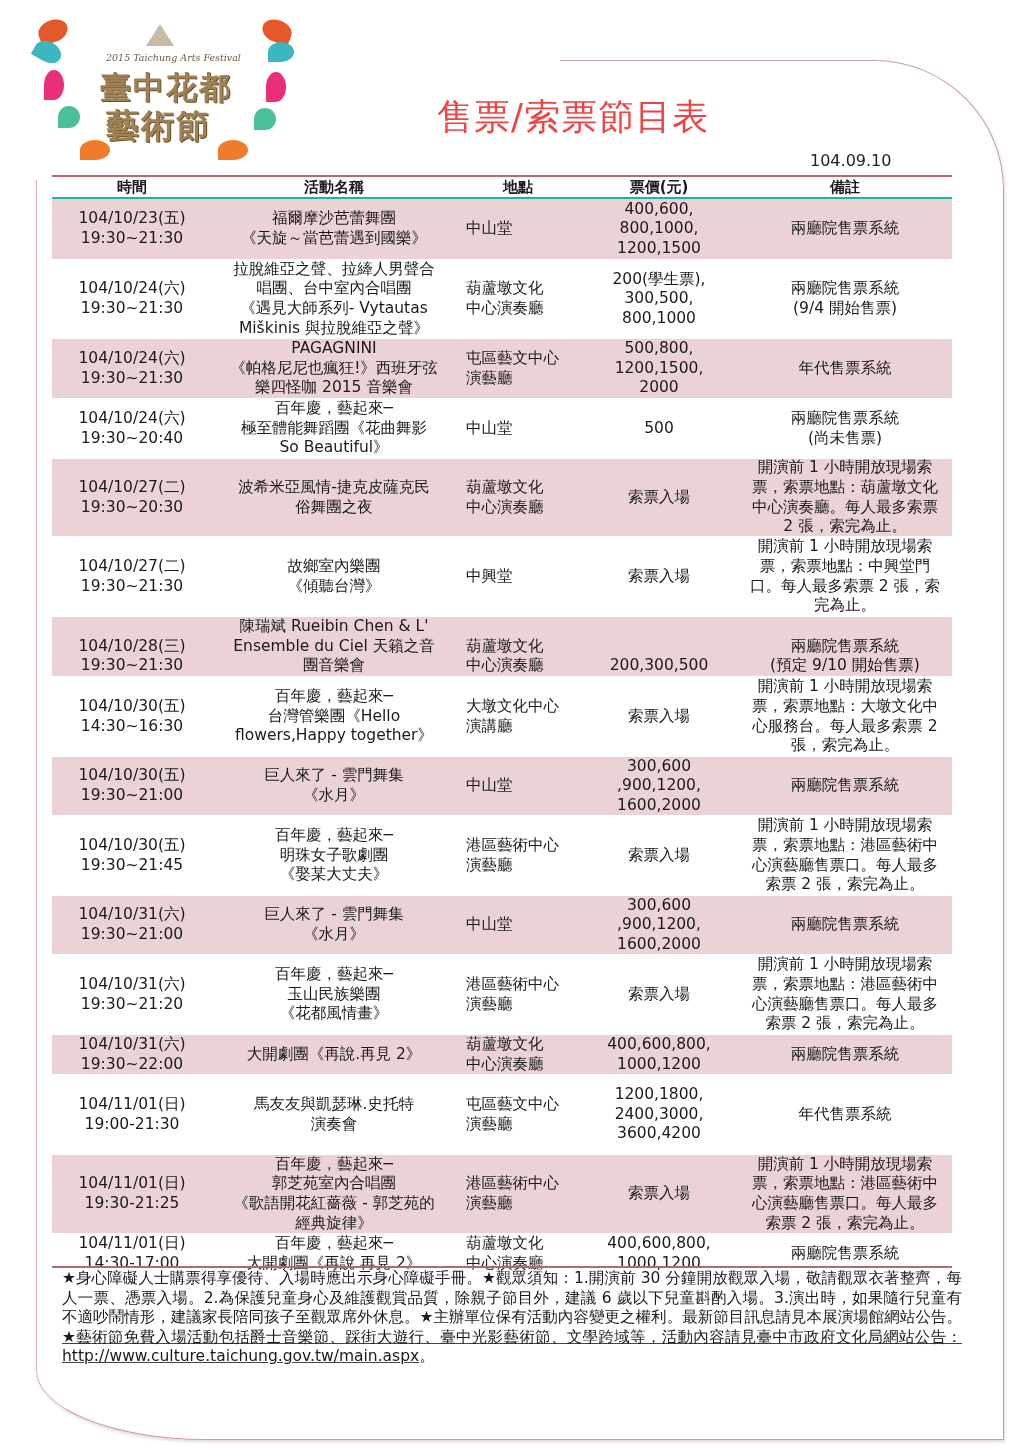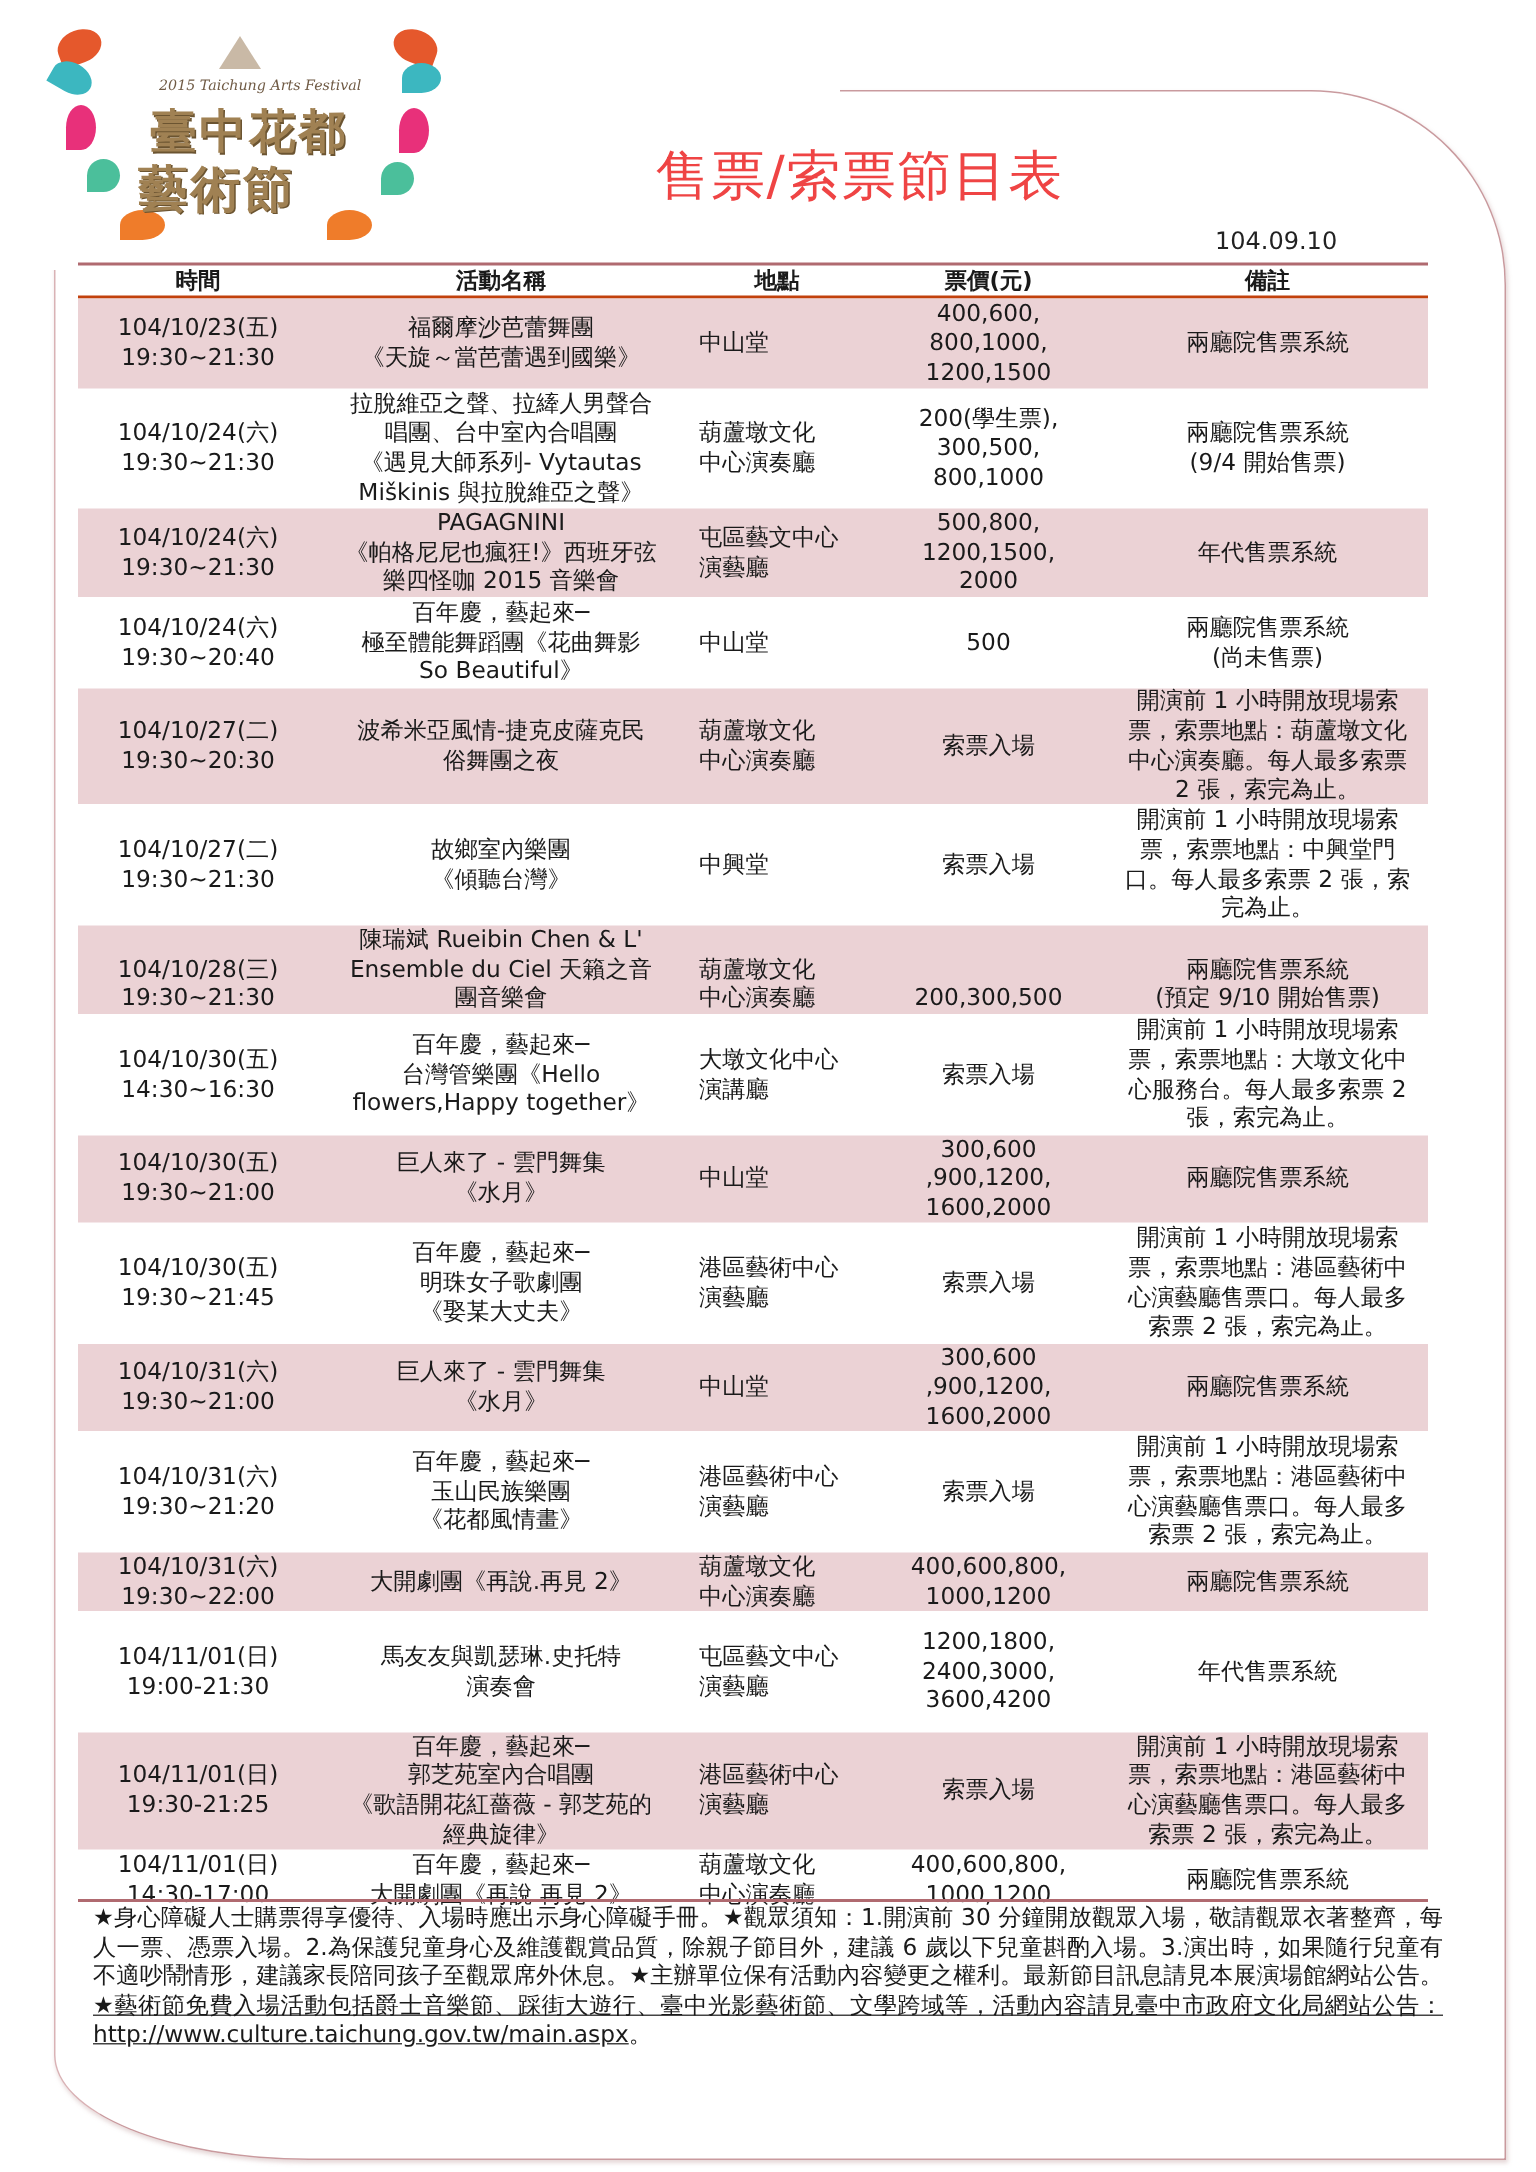--- a/index.html
+++ b/index.html
@@ -12,30 +12,30 @@
            border-left-color:#d9b2b5; box-shadow:1px 2px 3px rgba(180,140,140,0.35); }
   .frame-mask { position:absolute; left:30px; top:50px; width:530px; height:130px; background:#fff; }
 
   
   .logo { position:absolute; left:34px; top:12px; width:262px; height:155px; }
   .logo .year { position:absolute; left:72px; top:40px; font-family:"DejaVu Serif",serif;
                 font-style:italic; font-size:9.5px; color:#6f5a44; white-space:nowrap; }
   .logo .line1, .logo .line2 { position:absolute; font-family:"DejaVu Serif",serif; font-weight:bold;
                 color:#a08153; text-shadow:1px 1px 0 #6b5431; letter-spacing:2px; white-space:nowrap; }
   .logo .line1 { left:66px; top:55px; font-size:31px; }
-  .logo .line2 { left:58px; top:92px; font-size:33px; }
+  .logo .line2 { left:72px; top:92px; font-size:33px; }
   .petal { position:absolute; border-radius:50% 50% 50% 0; }
 
   .title { position:absolute; left:437px; top:93px; font-size:36px; letter-spacing:1px;
            font-family:"DejaVu Sans",sans-serif; font-weight:normal; color:#ef4444; white-space:nowrap; }
   .date { position:absolute; left:810px; top:151px; font-size:16px; color:#222; }
 
   
   .table { position:absolute; left:52px; top:175px; width:900px; }
-  .head { display:flex; height:20px; border-top:2px solid #b06a70; border-bottom:2px solid #c2410c;
+  .head { display:flex; height:20px; border-top:2px solid #b06a70; border-bottom:2px solid #14b8a6;
           font-weight:bold; font-size:15px; align-items:center; }
   .head div { text-align:center; }
   .c0 { width:160px; } .c1 { width:244px; } .c2 { width:124px; } .c3 { width:158px; } .c4 { width:214px; }
   .head .c2 { padding-left:0; }
   .row { display:flex; align-items:center; font-size:15.5px; line-height:19.6px; margin-bottom:2px; }
   .row.pink { background:#ebd2d5; }
   .row > div { text-align:center; padding:0 2px; box-sizing:border-box; }
   .row .c2 { text-align:left; padding-left:10px; }
   .row .c4 { padding:0 4px; }
   .bottom-rule { position:absolute; left:52px; top:1266px; width:900px; height:2px; background:#b06a70; }

